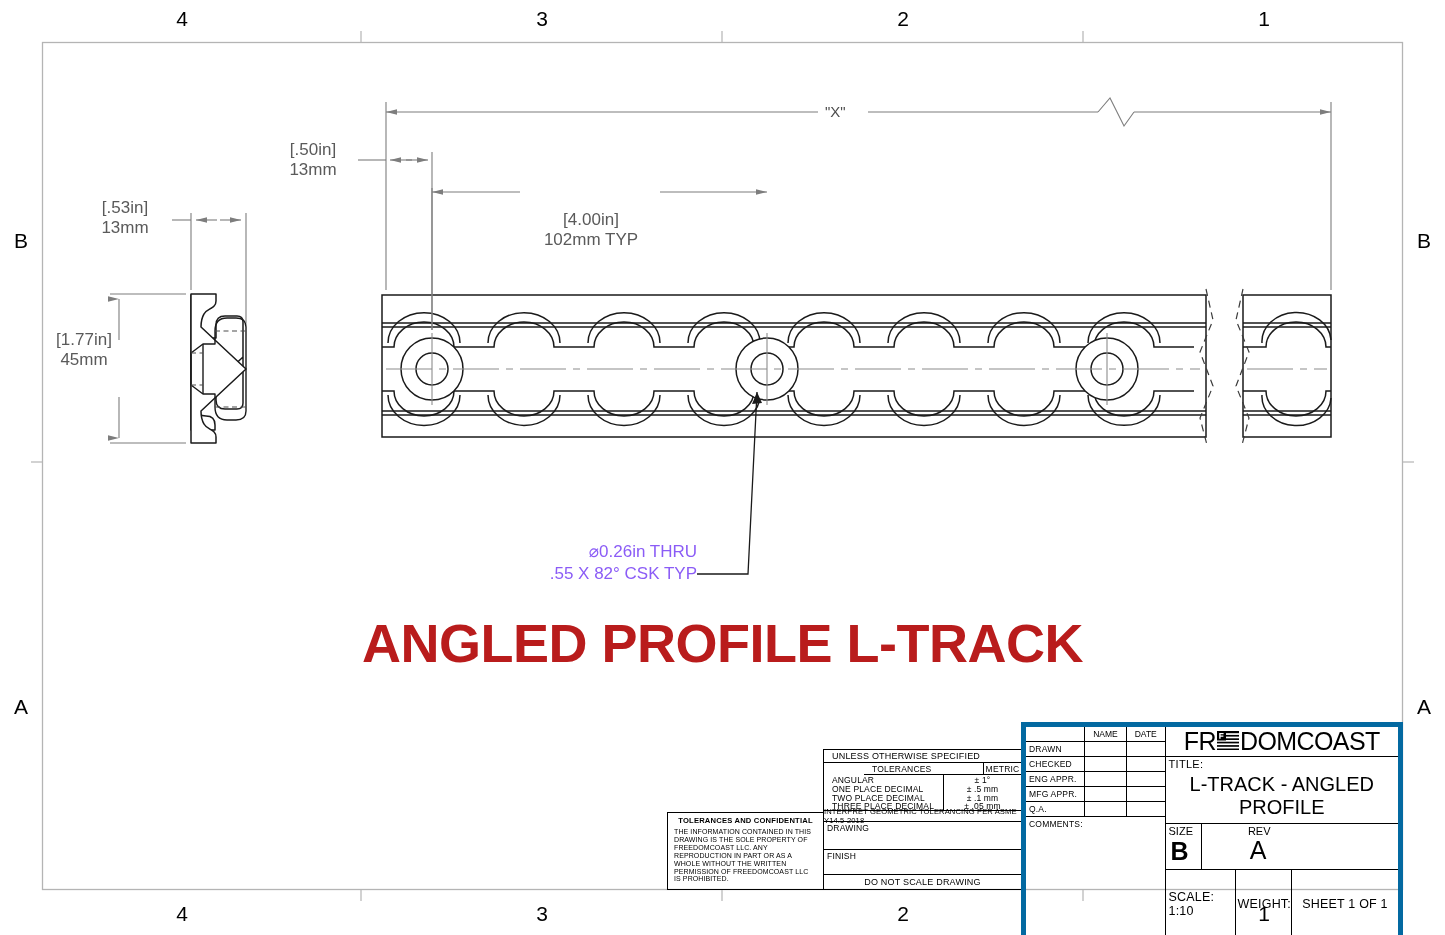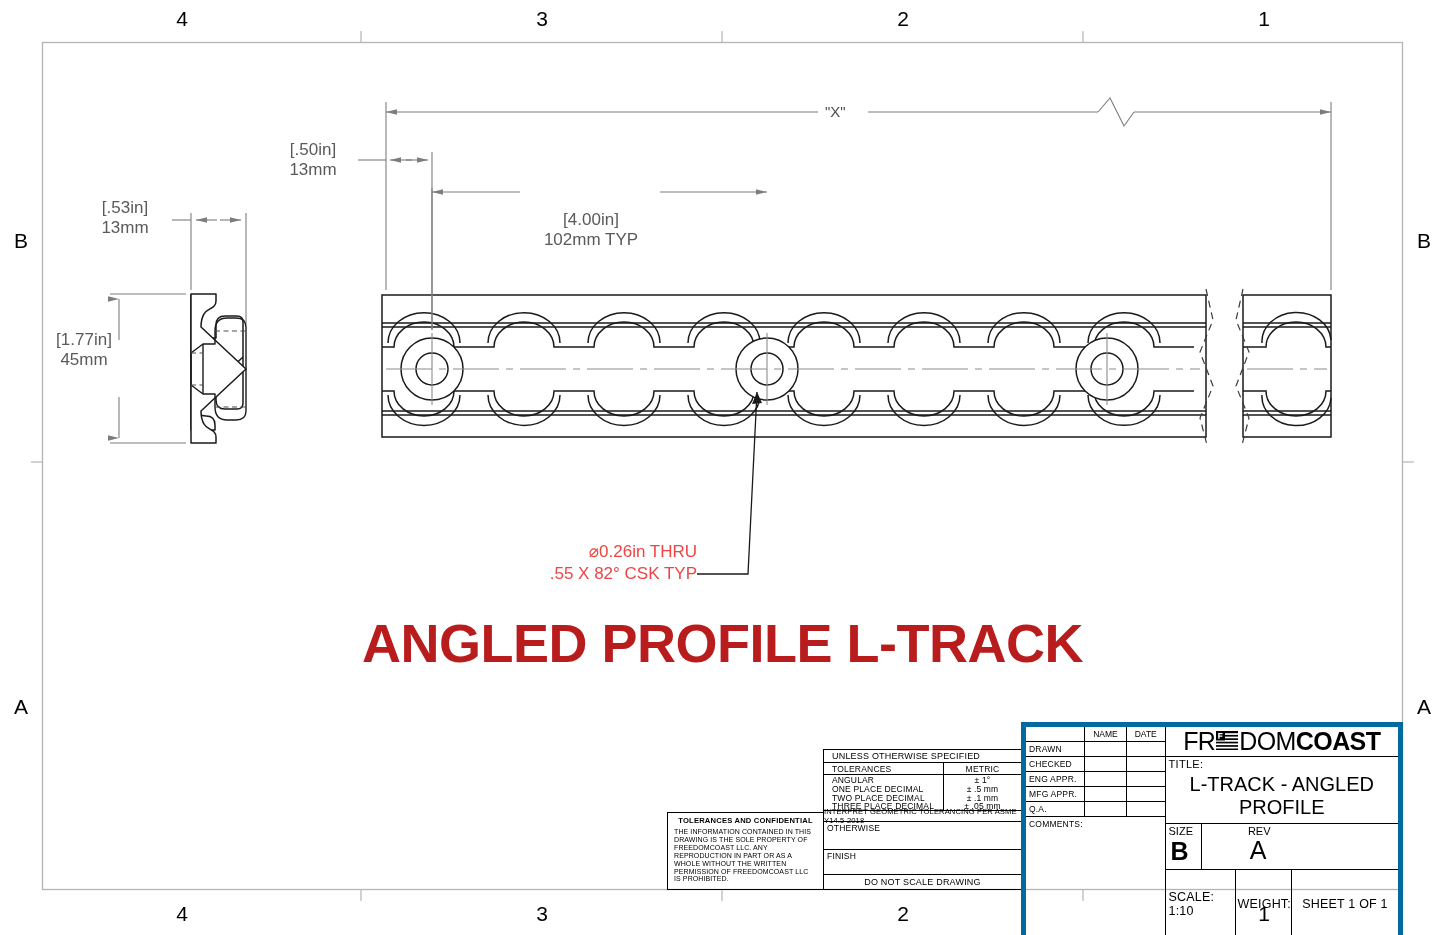--- a/index.html
+++ b/index.html
@@ -39,21 +39,21 @@
     color: #5a5a5a;
     font-size: 17px;
     line-height: 1.15;
     text-align: center;
     white-space: nowrap;
     user-select: none;
   }
   .note-text {
     position: absolute;
     font-family: "Liberation Sans", sans-serif;
-    color: #ef4444;
+    color: #8b5cf6;
     font-size: 17px;
     line-height: 1.3;
     white-space: nowrap;
     user-select: none;
   }
   .xlabel {
     position: absolute;
     font-family: "Liberation Sans", sans-serif;
     color: #4d4d4d;
     font-size: 15px;
@@ -144,21 +144,21 @@
     justify-content: center;
     overflow: hidden;
   }
   .logo-text {
     font-family: "Liberation Sans", sans-serif;
     font-size: 25px;
     line-height: 1;
     letter-spacing: -0.6px;
   }
   .logo-bold { font-weight: normal; }
-  .logo-thin { font-weight: bold; }
+  .logo-thin { font-weight: normal; }
   #logo-flag { margin: 0 1px; }
   #title-cell {
     height: 67px;
     border-bottom: 1px solid #000;
     box-sizing: border-box;
     position: relative;
   }
   #title-label {
     position: absolute;
     left: 3px; top: 1px;
@@ -246,20 +246,21 @@
     padding-left: 8px;
     display: flex; align-items: center;
     font-size: 9px;
     letter-spacing: 0.2px;
   }
   #tolhead-row {
     height: 12px;
     border-bottom: 1px solid #000;
     box-sizing: border-box;
     display: flex;
+    margin-left: 40px;
   }
   #tolhead-row .tl {
     width: 120px;
     border-right: 1px solid #000;
     box-sizing: border-box;
     padding-left: 8px;
     display: flex; align-items: center;
     font-size: 8.5px; letter-spacing: 0.2px;
   }
   #tolhead-row .tr {
@@ -610,21 +611,21 @@
       <div class="tol-line">THREE PLACE DECIMAL</div>
     </div>
     <div class="tr">
       <div class="tol-line">± 1°</div>
       <div class="tol-line">± .5 mm</div>
       <div class="tol-line">± .1 mm</div>
       <div class="tol-line">± .05 mm</div>
     </div>
   </div>
   <div id="gdt-row">INTERPRET GEOMETRIC TOLERANCING PER ASME Y14.5-2018</div>
-  <div id="material-row">OTHERWISE</div>
+  <div id="material-row">DRAWING</div>
   <div id="finish-row">FINISH</div>
   <div id="dnsd-row">DO NOT SCALE DRAWING</div>
 </div>
 
 <div id="titleblock">
   <div id="approval-col">
     <div class="appr-row appr-head">
       <div class="appr-label"></div>
       <div class="appr-name">NAME</div>
       <div class="appr-date">DATE</div>

